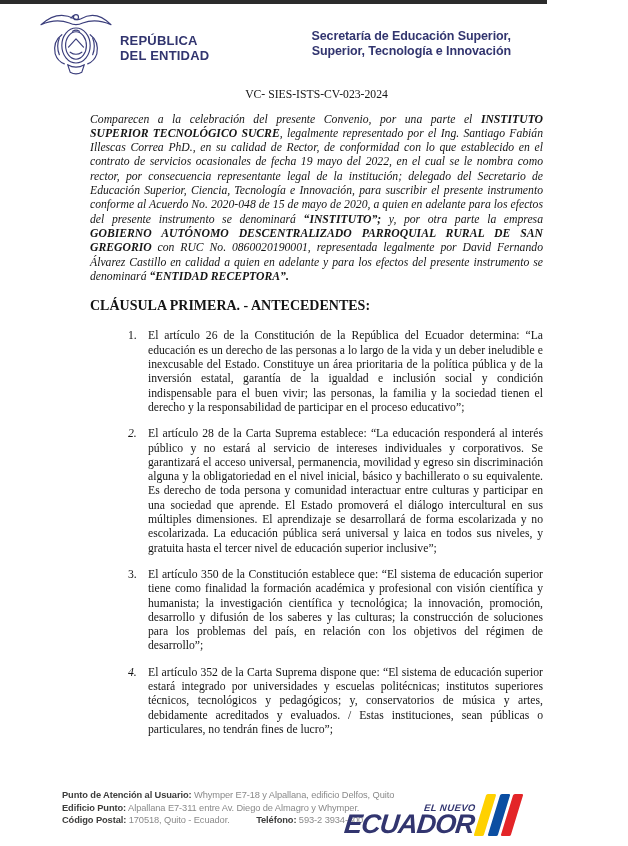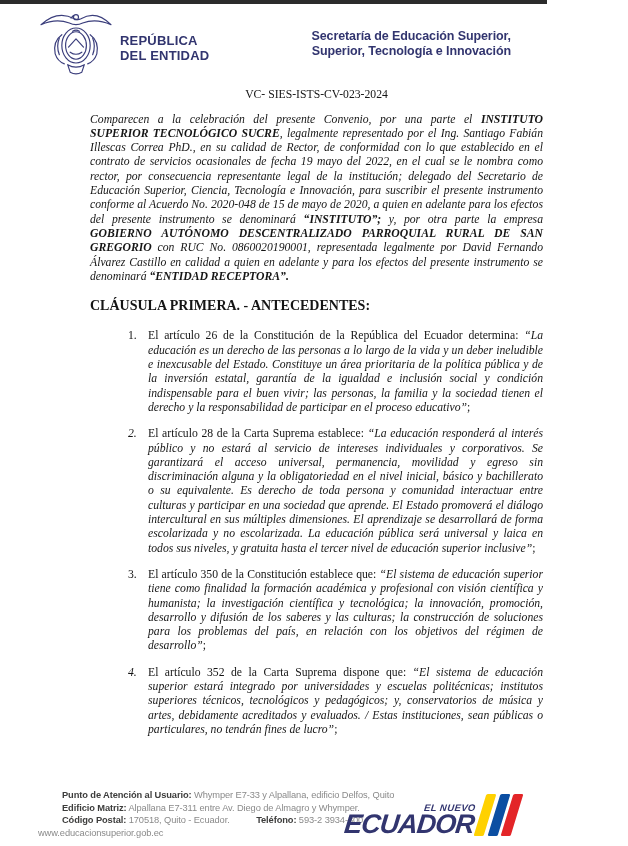--- a/index.html
+++ b/index.html
@@ -19,21 +19,21 @@
   .doc{position:absolute;left:90px;top:88px;width:453px;font-size:11.7px;line-height:14.3px;}
   .doc-code,.doc-title-line{text-align:center;font-weight:normal;line-height:14.6px;}
   .para{margin:0;text-align:justify;font-style:italic;}
   .para.intro{margin-top:10px;}
   .b{font-weight:bold;}
   .clause{margin:15px 0 0 0;font-size:14px;font-weight:bold;}
   .antecedentes{margin-top:16px;}
   .item{position:relative;padding-left:58px;text-align:justify;margin-bottom:12px;}
   .item .num{position:absolute;left:38px;top:0;}
   .item .num.it{font-style:italic;}
-  .quote{font-style:italic;}
+  .quote{}
 
   
   .footer-info{position:absolute;left:38px;top:789px;font-family:"Liberation Sans",sans-serif;
        font-size:9.3px;line-height:12.6px;color:var(--footer_gray,#8a8a8a);letter-spacing:-.1px;}
   .footer-info b{color:#3d3d3c;padding-left:24px;}
   .brand{position:absolute;right:30px;top:794px;display:flex;align-items:flex-end;gap:5px;}
   .brand-text{text-align:right;color:var(--navy,#1d2d6b);font-family:"Liberation Sans",sans-serif;
        font-weight:bold;font-style:italic;transform:skewX(-6deg);}
   .brand-top{font-size:9.5px;line-height:9px;letter-spacing:.4px;}
   .brand-main{font-size:27px;line-height:24px;letter-spacing:-1px;}
@@ -76,24 +76,23 @@
     <h3 class="clause">CLÁUSULA PRIMERA. - ANTECEDENTES:</h3>
     <div class="antecedentes" id="antecedentes-list">
         <div class="item"><span class="num">1.</span><span>El artículo 26 de la Constitución de la República del Ecuador determina: </span><span class="quote">“La educación es un derecho de las personas a lo largo de la vida y un deber ineludible e inexcusable del Estado. Constituye un área prioritaria de la política pública y de la inversión estatal, garantía de la igualdad e inclusión social y condición indispensable para el buen vivir; las personas, la familia y la sociedad tienen el derecho y la responsabilidad de participar en el proceso educativo”</span><span>;</span></div>
         <div class="item"><span class="num it">2.</span><span>El artículo 28 de la Carta Suprema establece: </span><span class="quote">“La educación responderá al interés público y no estará al servicio de intereses individuales y corporativos. Se garantizará el acceso universal, permanencia, movilidad y egreso sin discriminación alguna y la obligatoriedad en el nivel inicial, básico y bachillerato o su equivalente. Es derecho de toda persona y comunidad interactuar entre culturas y participar en una sociedad que aprende. El Estado promoverá el diálogo intercultural en sus múltiples dimensiones. El aprendizaje se desarrollará de forma escolarizada y no escolarizada. La educación pública será universal y laica en todos sus niveles, y gratuita hasta el tercer nivel de educación superior inclusive”</span><span>;</span></div>
         <div class="item"><span class="num">3.</span><span>El artículo 350 de la Constitución establece que: </span><span class="quote">“El sistema de educación superior tiene como finalidad la formación académica y profesional con visión científica y humanista; la investigación científica y tecnológica; la innovación, promoción, desarrollo y difusión de los saberes y las culturas; la construcción de soluciones para los problemas del país, en relación con los objetivos del régimen de desarrollo”</span><span>;</span></div>
         <div class="item"><span class="num it">4.</span><span>El artículo 352 de la Carta Suprema dispone que: </span><span class="quote">“El sistema de educación superior estará integrado por universidades y escuelas politécnicas; institutos superiores técnicos, tecnológicos y pedagógicos; y, conservatorios de música y artes, debidamente acreditados y evaluados. / Estas instituciones, sean públicas o particulares, no tendrán fines de lucro”</span><span>;</span></div>
       </div>
   </div>
 
   <div class="footer-info" id="footer-lines">
-      <div><b>Punto de Atención al Usuario:</b><span> Whymper E7-33 y Alpallana, edificio Delfos, Quito</span></div>
-      <div><b>Edificio Matriz:</b><span> Alpallana E7-311 entre Av. Diego de Almagro y Whymper.</span></div>
+      <div><b>Punto de Atención al Usuario:</b><span> Whymper E7-18 y Alpallana, edificio Delfos, Quito</span></div>
+      <div><b>Edificio Punto:</b><span> Alpallana E7-311 entre Av. Diego de Almagro y Whymper.</span></div>
       <div><b>Código Postal:</b><span> 170518, Quito - Ecuador. </span><b>Teléfono:</b><span> 593-2 3934-300</span></div>
-      <div><span>www.educacionsuperior.gob.ec</span></div>
     </div>
   <div class="brand">
     <div class="brand-text">
       <div class="brand-top">EL NUEVO</div>
       <div class="brand-main">ECUADOR</div>
     </div>
     <div class="brand-stripes">
       <i style="background: rgb(255, 209, 0);"></i>
       <i style="background: rgb(11, 78, 162);"></i>
       <i style="background: rgb(227, 37, 40);"></i>

